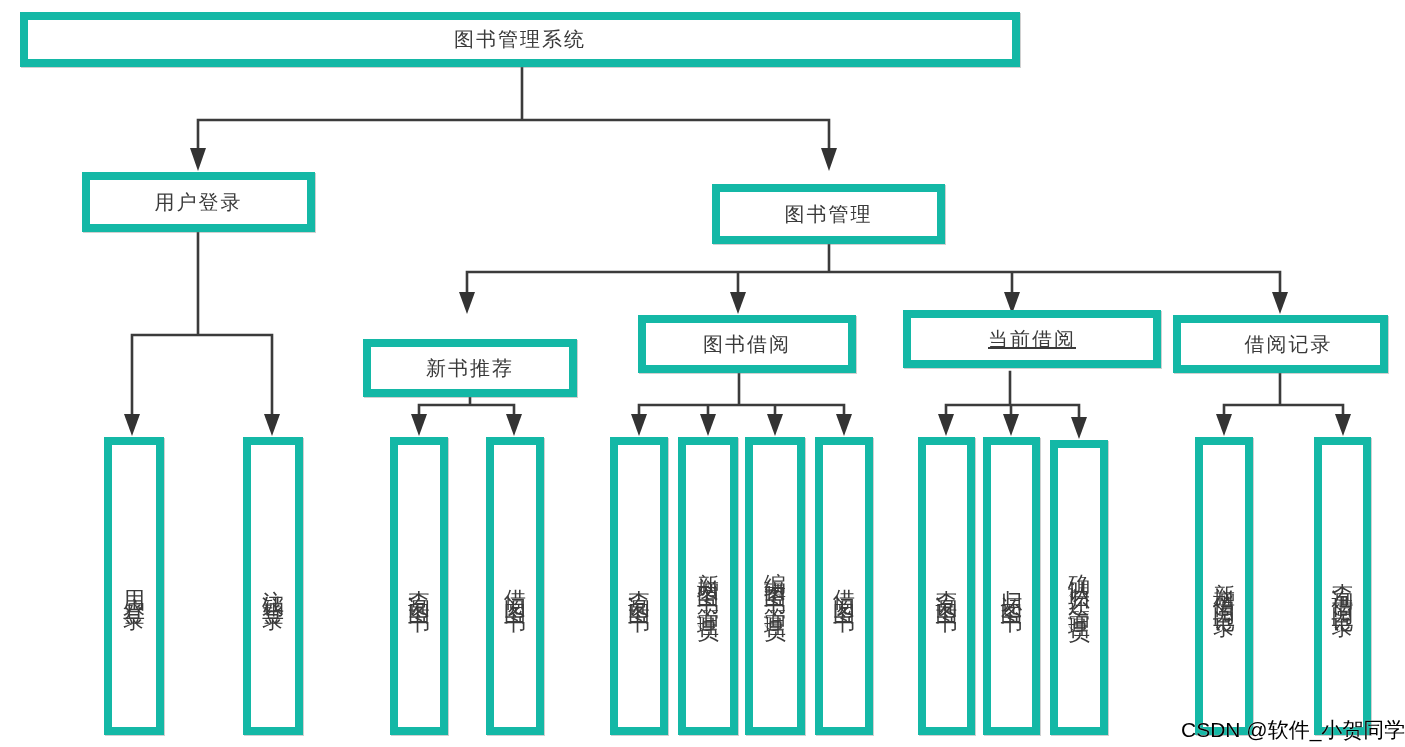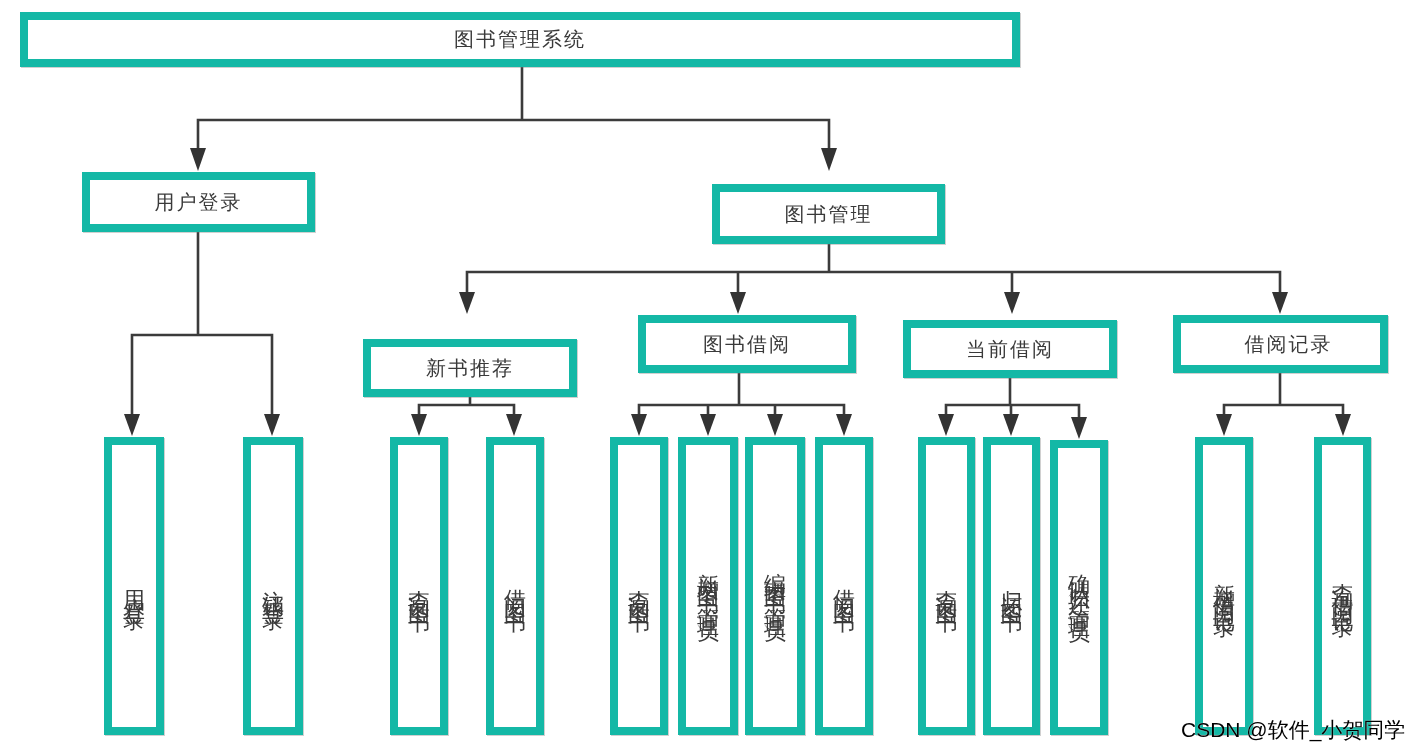--- a/index.html
+++ b/index.html
@@ -110,21 +110,21 @@
   <div class="node h" style="left:712px; top:172px; width:233px; height:60px;margin-top:12px;">
     <span>图书管理</span>
   </div>
 
   <div class="node h" style="left:363px; top:315px; width:214px; height:58px;margin-top:24px;">
     <span>新书推荐</span>
   </div>
   <div class="node h" style="left:630px; top:315px; width:218px; height:58px;margin-left:8px;">
     <span>图书借阅</span>
   </div>
-  <div class="node h" style="left:903px; top:320px; width:214px; height:58px;">
+  <div class="node h" style="left:903px; top:310px; width:258px; height:58px;text-decoration:underline;">
     <span>当前借阅</span>
   </div>
   <div class="node h" style="left:1173px; top:315px; width:215px; height:58px;padding-left:16px;">
     <span>借阅记录</span>
   </div>
 
   <div class="node v" style="left:104px; top:437px; width:60px; height:298px;">
     <span>用户登录</span>
   </div>
   <div class="node v" style="left:243px; top:437px; width:60px; height:298px;">

